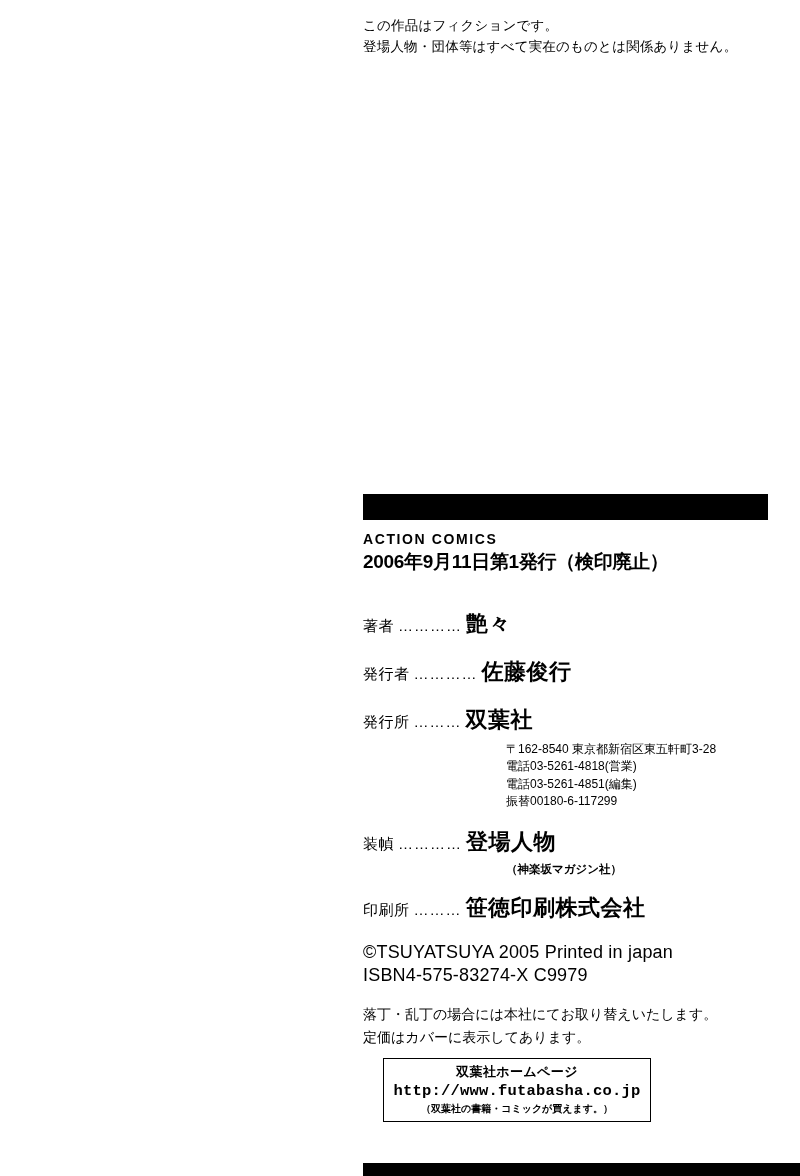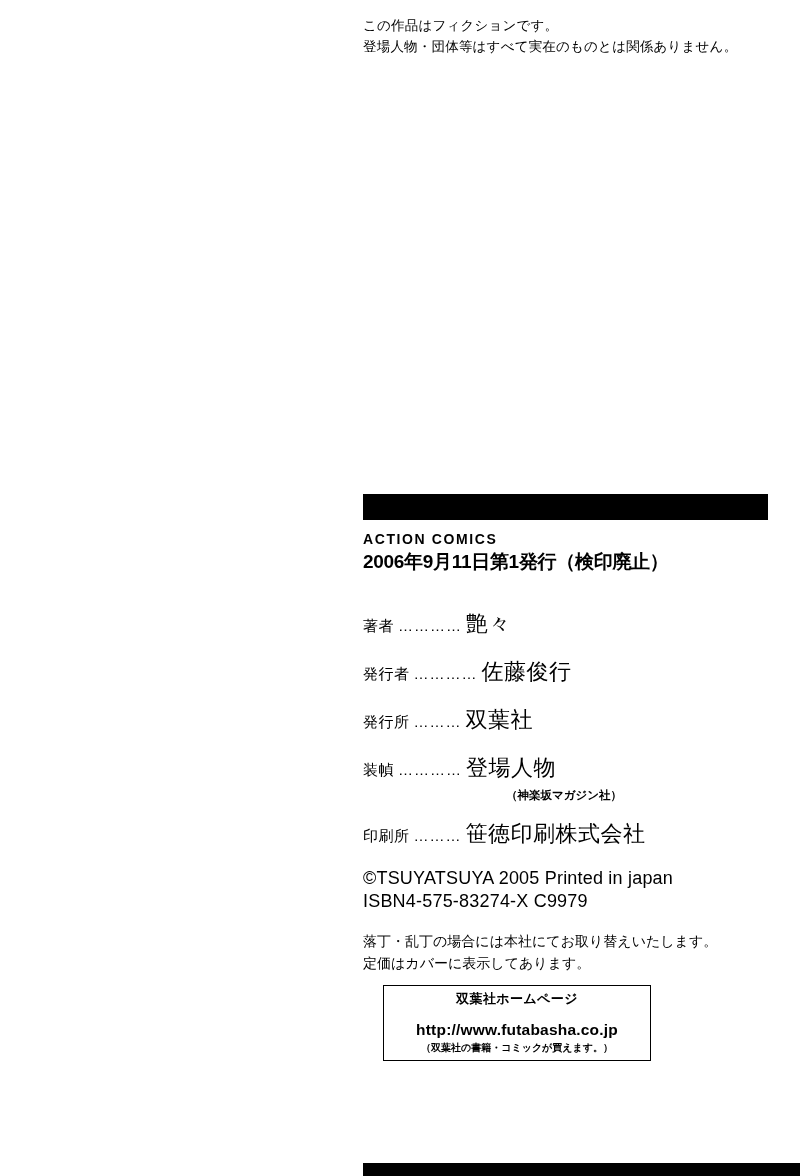--- a/index.html
+++ b/index.html
@@ -94,21 +94,21 @@
     white-space: nowrap;
   }
   .credit-dots {
     font-size: 15px;
     letter-spacing: 1px;
     padding: 0 4px;
     white-space: nowrap;
   }
   .credit-value {
     font-size: 22px;
-    font-weight: normal;
+    font-weight: bold;
     letter-spacing: 0.5px;
     white-space: nowrap;
     text-align: center;
   }
   .credit-sub {
     font-size: 12px;
     line-height: 1.45;
     margin-left: 143px;
     margin-top: -12px;
     margin-bottom: 16px;
@@ -150,21 +150,22 @@
   }
   .hp-title {
     font-size: 13px;
     font-weight: bold;
     letter-spacing: 0.4px;
   }
   .hp-url {
     font-size: 15.5px;
     font-weight: bold;
     letter-spacing: 0.2px;
-    margin-top: 13px;
+    margin-top: 1px;
+    font-family: Liberation Mono, monospace;
   }
   .hp-note {
     font-size: 10px;
     font-weight: bold;
     margin-top: 2px;
   }
 
   
   .bottom-bar {
     position: absolute;
@@ -204,20 +205,26 @@
       <span class="credit-label">発行者</span>
       <span class="credit-dots">…………</span>
       <span class="credit-value">佐藤俊行</span>
     </div>
 
     <div class="credit-row">
       <span class="credit-label">発行所</span>
       <span class="credit-dots">………</span>
       <span class="credit-value">双葉社</span>
     </div>
+    <div class="credit-sub">
+      <div>〒162-8540 東京都新宿区東五軒町3-28</div>
+      <div>電話03-5261-4818(営業)</div>
+      <div>電話03-5261-4851(編集)</div>
+      <div>振替00180-6-117299</div>
+    </div>
 
     <div class="credit-row">
       <span class="credit-label">装幀</span>
       <span class="credit-dots">…………</span>
       <span class="credit-value">登場人物</span>
     </div>
     <div class="credit-sub-small">（神楽坂マガジン社）</div>
 
     <div class="credit-row">
       <span class="credit-label">印刷所</span>

